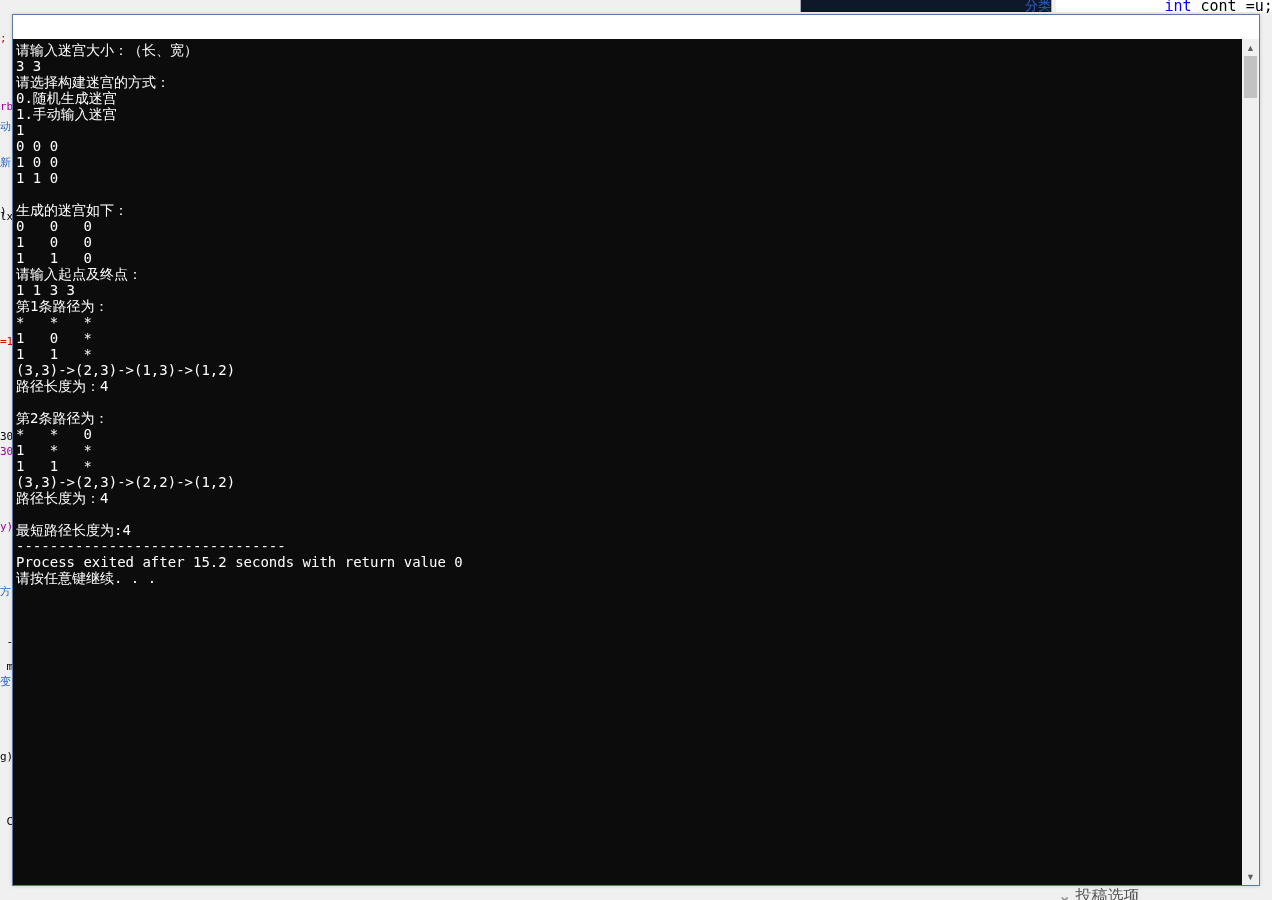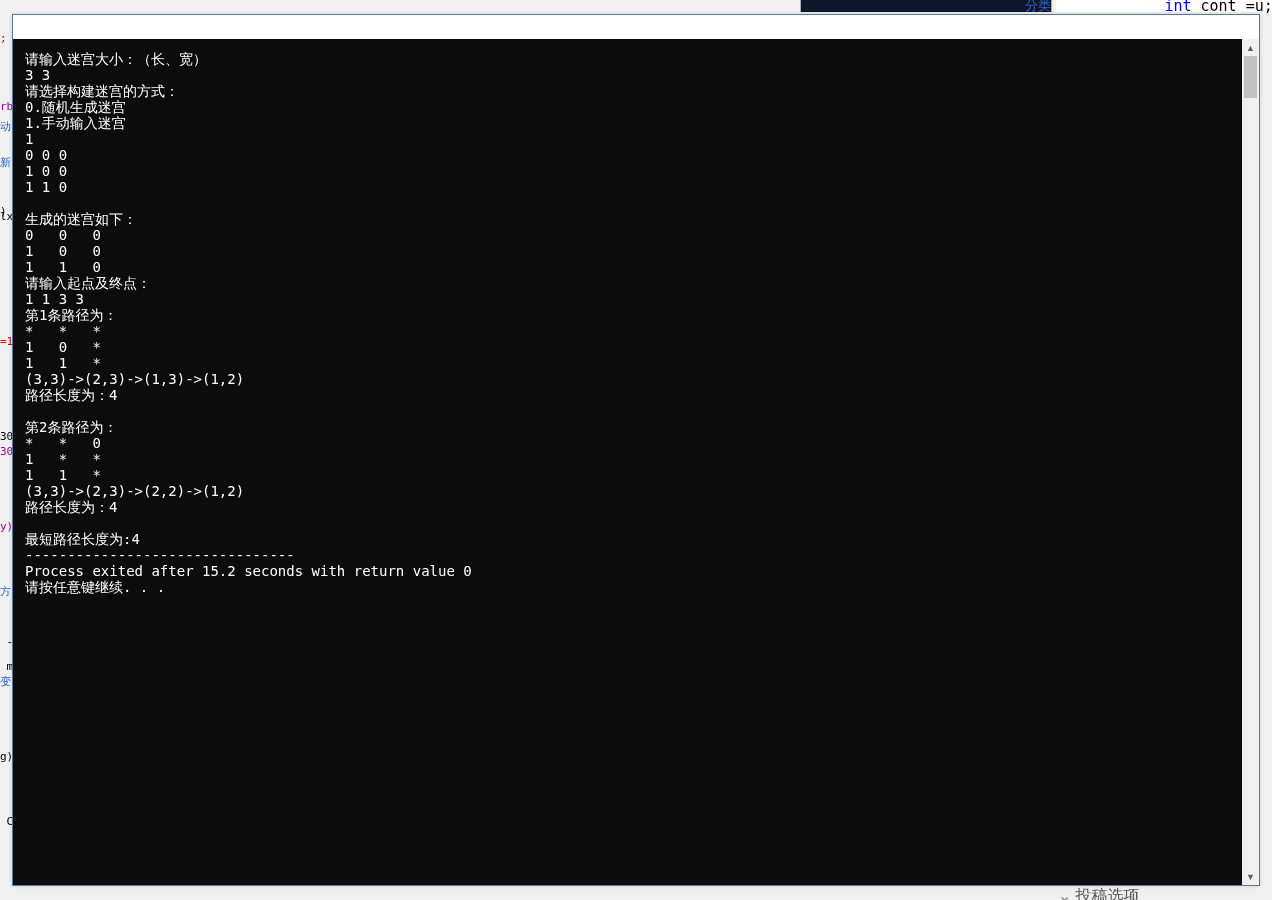--- a/index.html
+++ b/index.html
@@ -23,21 +23,21 @@
   .title{flex:1;font-size:12px;color:#000;white-space:nowrap;overflow:hidden}
   .ctrls{display:flex;height:23px}
   .ctrl{width:46px;height:23px;display:flex;align-items:center;justify-content:center;color:#000}
   .ctrl svg{width:10px;height:10px;stroke:#000;stroke-width:1;fill:none}
   .client{position:absolute;left:0;top:24px;right:0;bottom:0;background:#0c0c0c}
   .scrollbar{position:absolute;top:0;right:0;bottom:0;width:17px;background:#f0f0f0}
   .sb-btn{position:absolute;left:0;width:17px;height:17px;background:#f0f0f0;display:flex;align-items:center;justify-content:center;color:#606060;font-size:9px}
   .sb-btn.up{top:0}
   .sb-btn.down{bottom:0}
   .sb-thumb{position:absolute;left:2px;top:17px;width:13px;height:42px;background:#c2c2c2}
-  .term{position:absolute;left:0;top:0;right:17px;bottom:0;padding:12px;color:#ffffff;font-family:"NSimSun","SimSun","Consolas",monospace;font-size:14px;line-height:16px;white-space:pre}
+  .term{position:absolute;left:0;top:0;right:17px;bottom:0;padding:3px;color:#ffffff;font-family:"NSimSun","SimSun","Consolas",monospace;font-size:14px;line-height:16px;white-space:pre}
 </style>
 </head>
 <body>
 
 <div class="bg-code">            <span class="kw">int</span> cont =u;    <span class="cm">//从</span></div>
 
 <div class="bg-tab">分类</div>
 
 <div class="bg-gutter" id="bg-gutter">
     <div class="gline red" style="top: 32px;">;</div>

